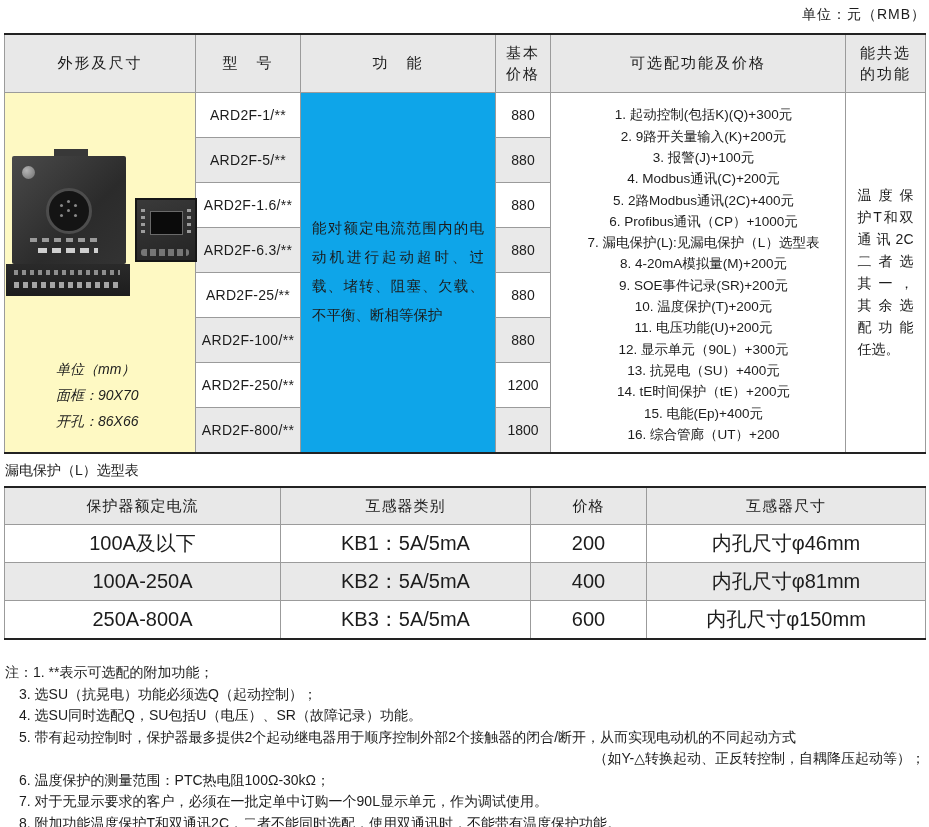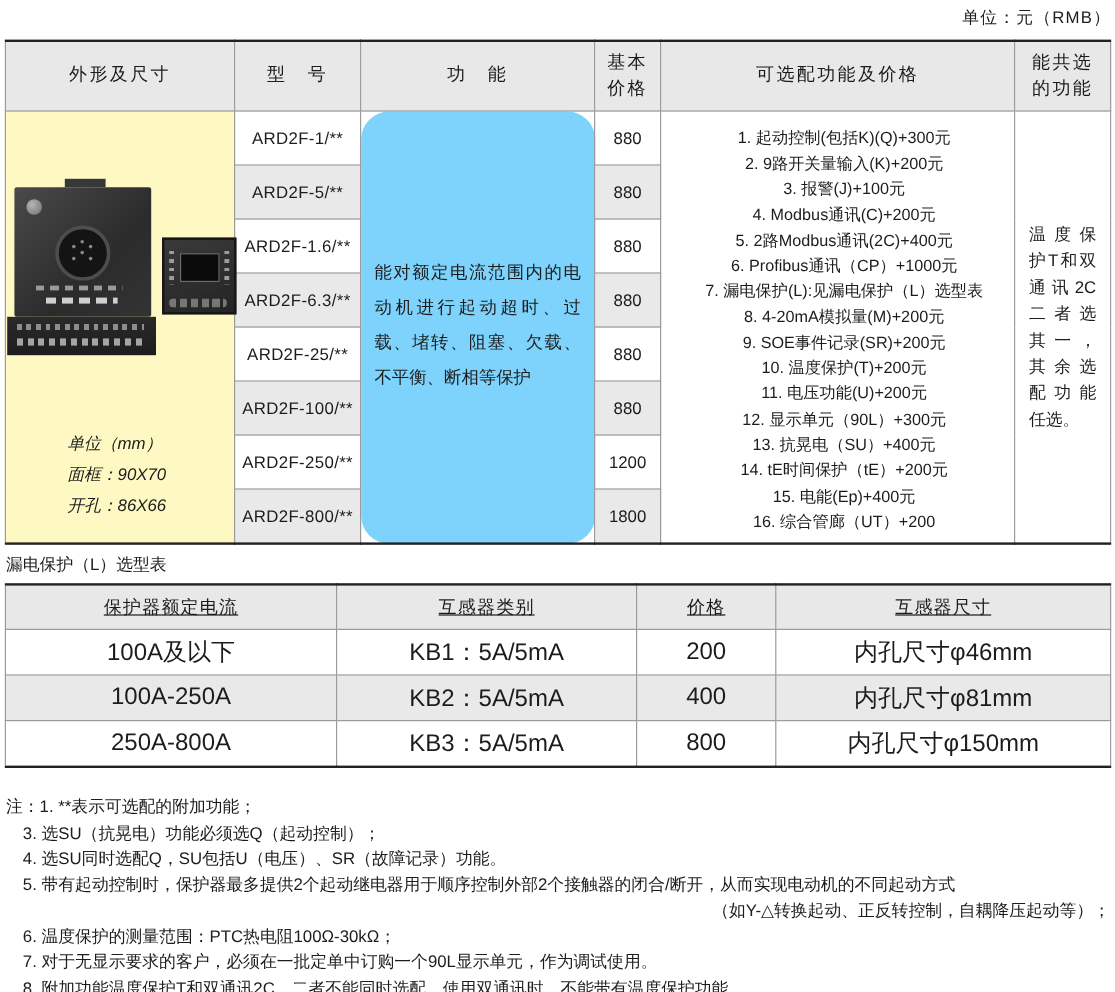--- a/index.html
+++ b/index.html
@@ -14,21 +14,21 @@
   .main-table{position:absolute;left:4px;top:33px;width:921px;
     border-top:2px solid #222;border-bottom:2px solid #222;}
   .main-table th,.main-table td{border:1px solid #9b9b9b;font-weight:400;}
   .main-table th{background:#e8e8e8;font-size:15px;white-space:pre-line;height:55px;
     text-align:center;vertical-align:middle;letter-spacing:2px;line-height:1.35;}
   .main-table td{font-size:14px;text-align:center;vertical-align:middle;}
   .main-table tbody tr{height:45px;}
   tr.alt .model-cell,tr.alt .price-cell{background:#e9e9e9;}
   .model-cell{letter-spacing:.3px;}
   .photo-cell{vertical-align:top;background:#fef9c3;font-style:italic;}
-  .func-cell{background:#7dd3fc;padding:0 11px;border-radius:23px;}
+  .func-cell{background:#0ea5e9;padding:0 11px;}
   .options-cell{background:#fff;vertical-align:top;padding:9px 4px 4px 15px;text-align:left;}
   .coselect-cell{background:#fff;}
 
   .jline{text-align:justify;text-align-last:justify;}
   .jline.last{text-align-last:left;}
   .func-lines{font-size:14.5px;line-height:29px;}
   .opt-item{font-size:13.5px;line-height:21.3px;white-space:nowrap;}
   .cosel{width:56px;margin:0 auto;font-size:14px;line-height:22px;}
 
   .dims{margin-top:42px;padding-left:50px;text-align:left;font-size:14px;line-height:26px;}
@@ -63,21 +63,21 @@
   .display-leds-right{position:absolute;right:4px;top:9px;width:4px;height:28px;
     background:repeating-linear-gradient(#9c9c9c 0 3px,transparent 3px 7px);}
   .display-buttons{position:absolute;left:4px;bottom:4px;width:48px;height:7px;
     background:repeating-linear-gradient(90deg,#767676 0 6px,transparent 6px 9px);border-radius:3px;}
 
   
   .leak-title{position:absolute;left:5px;top:462px;font-size:14px;}
   .leak-table{position:absolute;left:4px;top:486px;width:921px;
     border-top:2px solid #222;border-bottom:2px solid #222;}
   .leak-table th,.leak-table td{border:1px solid #9b9b9b;font-weight:400;text-align:center;vertical-align:middle;}
-  .leak-table th{background:#e8e8e8;height:34px;font-size:15px;letter-spacing:1px;text-decoration:underline;}
+  .leak-table th{background:#e8e8e8;height:34px;font-size:15px;letter-spacing:1px;}
   .leak-table td{height:35px;font-size:20px;text-align:center;}
   .leak-table tr.alt td{background:#e9e9e9;}
 
   
   .notes{position:absolute;left:5px;top:628px;width:920px;font-size:14px;line-height:21.5px;}
   .note-line{white-space:nowrap;}
   .ind0{padding-left:0;margin-top:34px;}
   .ind1{padding-left:14px;}
   .ind2{padding-left:7px;text-align:right;}
 </style>
@@ -237,21 +237,21 @@
       </tr>
       <tr class="alt">
         <td>100A-250A</td>
         <td>KB2：5A/5mA</td>
         <td>400</td>
         <td>内孔尺寸φ81mm</td>
       </tr>
       <tr>
         <td>250A-800A</td>
         <td>KB3：5A/5mA</td>
-        <td>800</td>
+        <td>600</td>
         <td>内孔尺寸φ150mm</td>
       </tr>
     </tbody>
   </table>
 
   <div class="notes">
     <div class="note-line ind0">注：1. **表示可选配的附加功能；</div>
     <div class="note-line ind1">3. 选SU（抗晃电）功能必须选Q（起动控制）；</div>
     <div class="note-line ind1">4. 选SU同时选配Q，SU包括U（电压）、SR（故障记录）功能。</div>
     <div class="note-line ind1">5. 带有起动控制时，保护器最多提供2个起动继电器用于顺序控制外部2个接触器的闭合/断开，从而实现电动机的不同起动方式</div>

